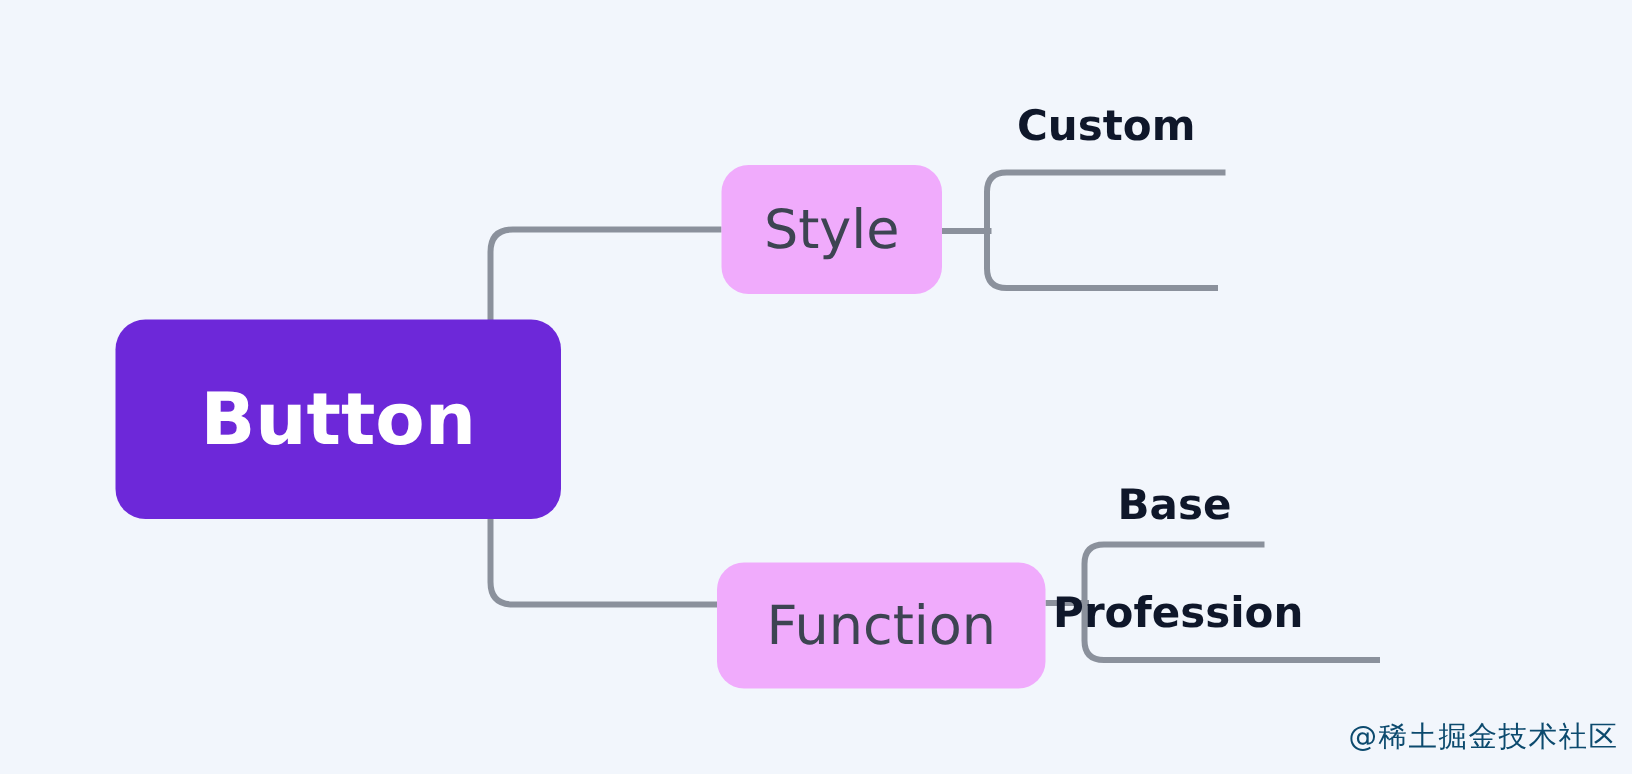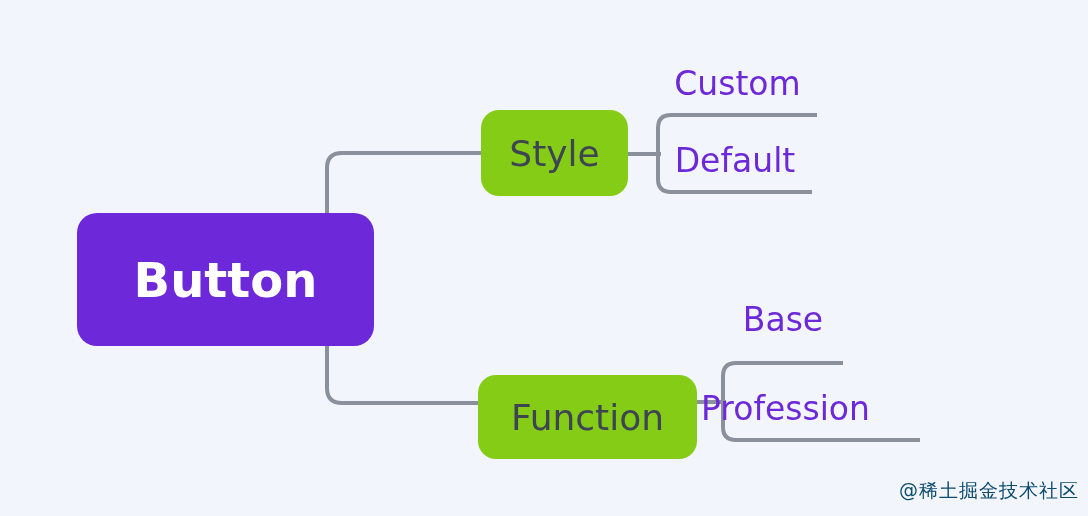--- a/index.html
+++ b/index.html
@@ -39,21 +39,21 @@
     top: 213px;
     width: 297px;
     height: 133px;
     background: #6d28d9;
     border-radius: 20px;
     color: #ffffff;
     font-size: 48px;
     font-weight: 700;
   }
   .node-branch {
-    background: #84cc16;
+    background: #f0abfc;
     border-radius: 18px;
     color: #3d4452;
     font-size: 36px;
     font-weight: 400;
   }
   .node-style {
     left: 481px;
     top: 110px;
     width: 147px;
     height: 86px;
@@ -61,28 +61,29 @@
   .node-function {
     left: 478px;
     top: 360px;
     width: 219px;
     height: 84px;
     margin-top: 15px;
   }
   .leaf {
     position: absolute;
     text-align: center;
-    color: #6d28d9;
-    font-size: 33px;
+    color: #0f172a;
+    font-size: 28px;
     line-height: 42px;
     white-space: nowrap;
+    font-weight: bold;
   }
   .leaf-custom     { left: 658px; top: 63px;  width: 159px; }
   .leaf-default    { left: 658px; top: 140px; width: 154px; }
-  .leaf-base       { left: 723px; top: 299px; width: 120px; }
+  .leaf-base       { left: 723px; top: 316px; width: 120px; }
   .leaf-profession { left: 687px; top: 388px; width: 197px; }
   .watermark {
     position: absolute;
     right: 9px;
     bottom: 12px;
     font-size: 19px;
     color: #0c4a6e;
     letter-spacing: 1px;
   }
 </style>
@@ -105,21 +106,20 @@
   </svg>
 
   <div class="node node-root">Button</div>
 
   <div class="node node-branch node-style">Style</div>
 
   <div class="node node-branch node-function">Function</div>
 
   <div class="leaf leaf-custom">Custom</div>
 
-  <div class="leaf leaf-default">Default</div>
 
   <div class="leaf leaf-base">Base</div>
 
   <div class="leaf leaf-profession">Profession</div>
 
   <div class="watermark">@稀土掘金技术社区</div>
 
 </div>
 
 </body></html>

